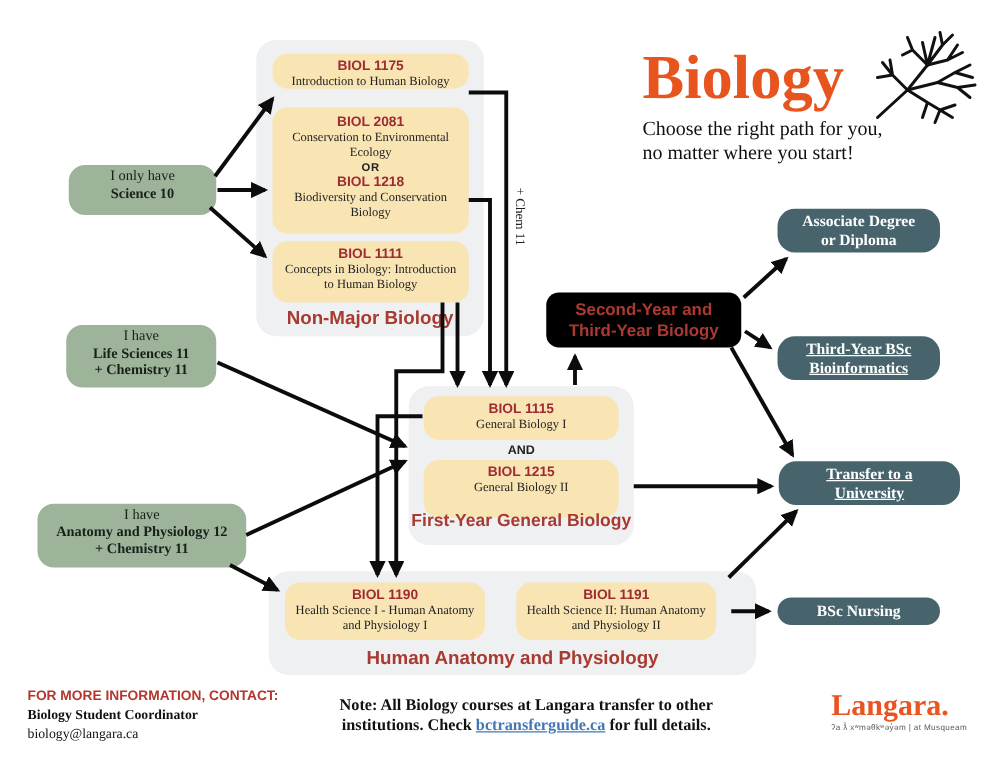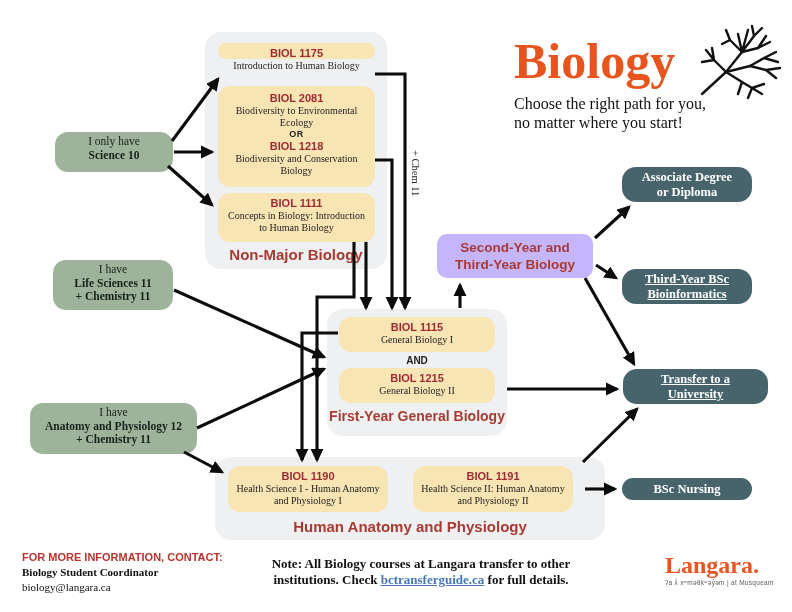--- a/index.html
+++ b/index.html
@@ -27,21 +27,21 @@
          font-size:11.5px;line-height:13.5px;display:flex;flex-direction:column;
          padding:3px 4px;}
   .entry .b{font-weight:bold;}
 
   
   .outcome{background:#47646c;border-radius:14px;color:#fff;text-align:center;
            font-weight:bold;font-size:12.5px;line-height:15px;display:flex;
            flex-direction:column;justify-content:center;}
 
   
-  .midbox{background:#c4b5fd;border-radius:10px;display:flex;flex-direction:column;
+  .midbox{background:#000000;border-radius:10px;display:flex;flex-direction:column;
           justify-content:center;text-align:center;
           font-family:"Liberation Sans",sans-serif;font-weight:bold;
           color:#a93a31;font-size:13.5px;line-height:17px;}
 
   
   .title{font-family:"Liberation Serif",serif;font-weight:bold;font-size:50px;
          color:#e8541d;line-height:50px;}
   .tagline{font-size:16px;line-height:19px;color:#111;}
 
   
@@ -98,28 +98,28 @@
   </div>
 
   <div class="abs layer entry" style="left:30px;top:403px;width:167px;height:51px;">
     <span>I have</span>
     <span class="b">Anatomy and Physiology 12</span>
     <span class="b">+ Chemistry 11</span>
   </div>
 
   <div class="abs layer group" style="left:205px;top:32px;width:182px;height:237px;"></div>
 
-  <div class="abs layer course" style="left:218px;top:43px;width:157px;height:16px;">
+  <div class="abs layer course" style="left:218px;top:43px;width:157px;height:28px;">
     <span class="code">BIOL 1175</span>
     <span class="cname">Introduction to Human Biology</span>
   </div>
 
   <div class="abs layer course" style="left:218px;top:86px;width:157px;height:101px;padding-top:6px;">
     <span class="code">BIOL 2081</span>
-    <span class="cname">Biodiversity to Environmental Ecology</span>
+    <span class="cname">Conservation to Environmental Ecology</span>
     <span class="or">OR</span>
     <span class="code">BIOL 1218</span>
     <span class="cname">Biodiversity and Conservation Biology</span>
   </div>
 
   <div class="abs layer course" style="left:218px;top:193px;width:157px;height:49px;">
     <span class="code">BIOL 1111</span>
     <span class="cname">Concepts in Biology: Introduction to Human Biology</span>
   </div>
 
@@ -134,21 +134,21 @@
 
   <div class="abs layer group" style="left:327px;top:309px;width:180px;height:127px;"></div>
 
   <div class="abs layer course" style="left:339px;top:317px;width:156px;height:35px;">
     <span class="code">BIOL 1115</span>
     <span class="cname">General Biology I</span>
   </div>
 
   <div class="abs layer andlbl" style="left:327px;top:355px;width:180px;">AND</div>
 
-  <div class="abs layer course" style="left:339px;top:368px;width:156px;height:35px;">
+  <div class="abs layer course" style="left:339px;top:368px;width:156px;height:46px;">
     <span class="code">BIOL 1215</span>
     <span class="cname">General Biology II</span>
   </div>
 
   <div class="abs layer group-label" style="left:327px;top:408px;width:180px;font-size:14px;">First-Year General Biology</div>
 
   <div class="abs layer group" style="left:215px;top:457px;width:390px;height:83px;"></div>
 
   <div class="abs layer course" style="left:228px;top:466px;width:160px;height:46px;">
     <span class="code">BIOL 1190</span>

